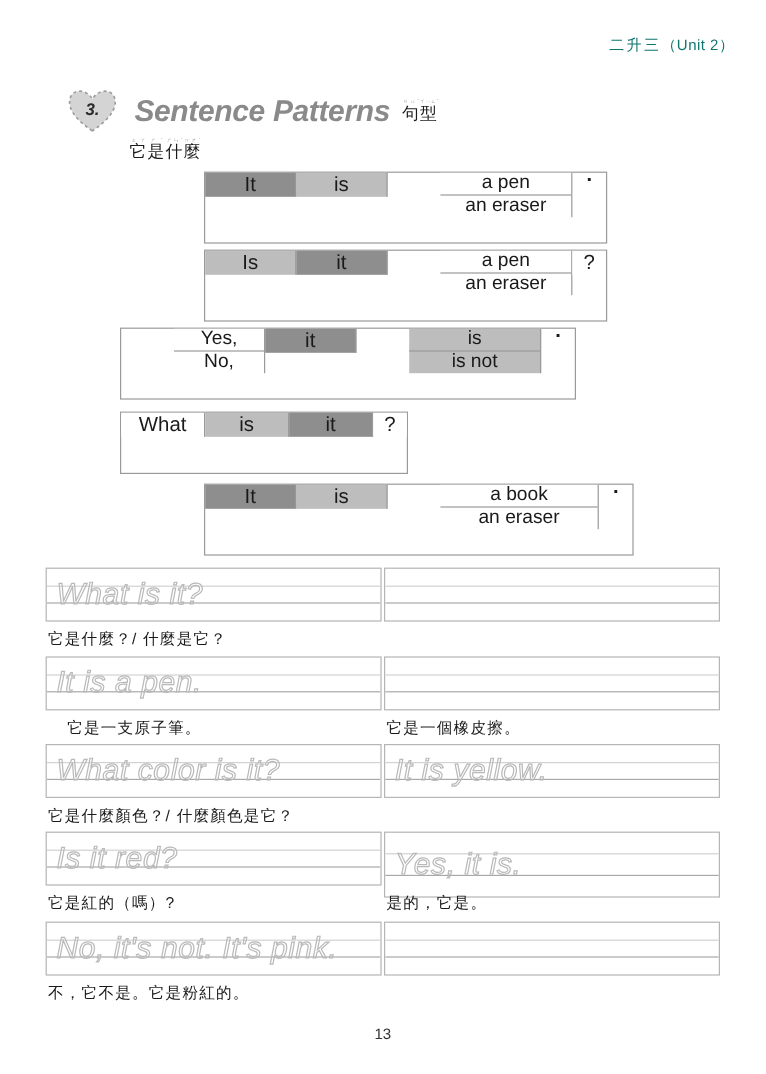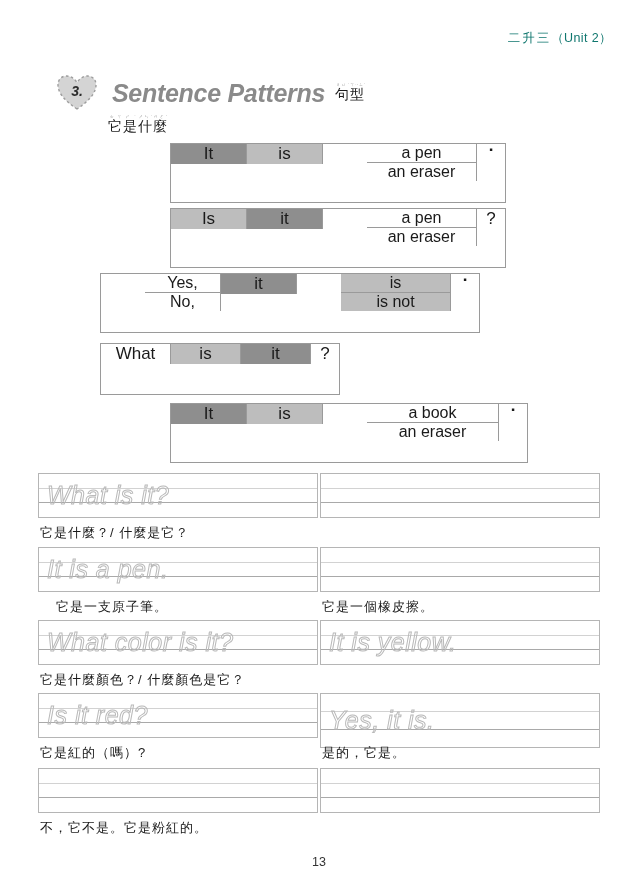--- a/index.html
+++ b/index.html
@@ -296,20 +296,21 @@
     <div class="trans-line cn-line" style="left: 40px; top: 744px;">它是紅的（嗎）?</div>
     <div class="write-box" style="position: absolute; left: 320px; top: 693px; width: 280px; height: 55px;">
       <div class="guide g1"></div>
       <div class="guide g2"></div>
       <div class="trace-text">Yes, it is.</div>
     </div>
     <div class="trans-line cn-line" style="left: 322px; top: 744px;">是的，它是。</div>
     <div class="write-box" style="position: absolute; left: 38px; top: 768px; width: 280px; height: 45px;">
       <div class="guide g1"></div>
       <div class="guide g2"></div>
+      <div class="trace-text">No, it's not. It's pink.</div>
     </div>
     <div class="trans-line cn-line" style="left: 40px; top: 819px; text-align: right;">不，它不是。它是粉紅的。</div>
     <div class="write-box" style="position: absolute; left: 320px; top: 768px; width: 280px; height: 45px;">
       <div class="guide g1"></div>
       <div class="guide g2"></div>
     </div>
   </div>
 
 <div class="page-number">13</div>
 

